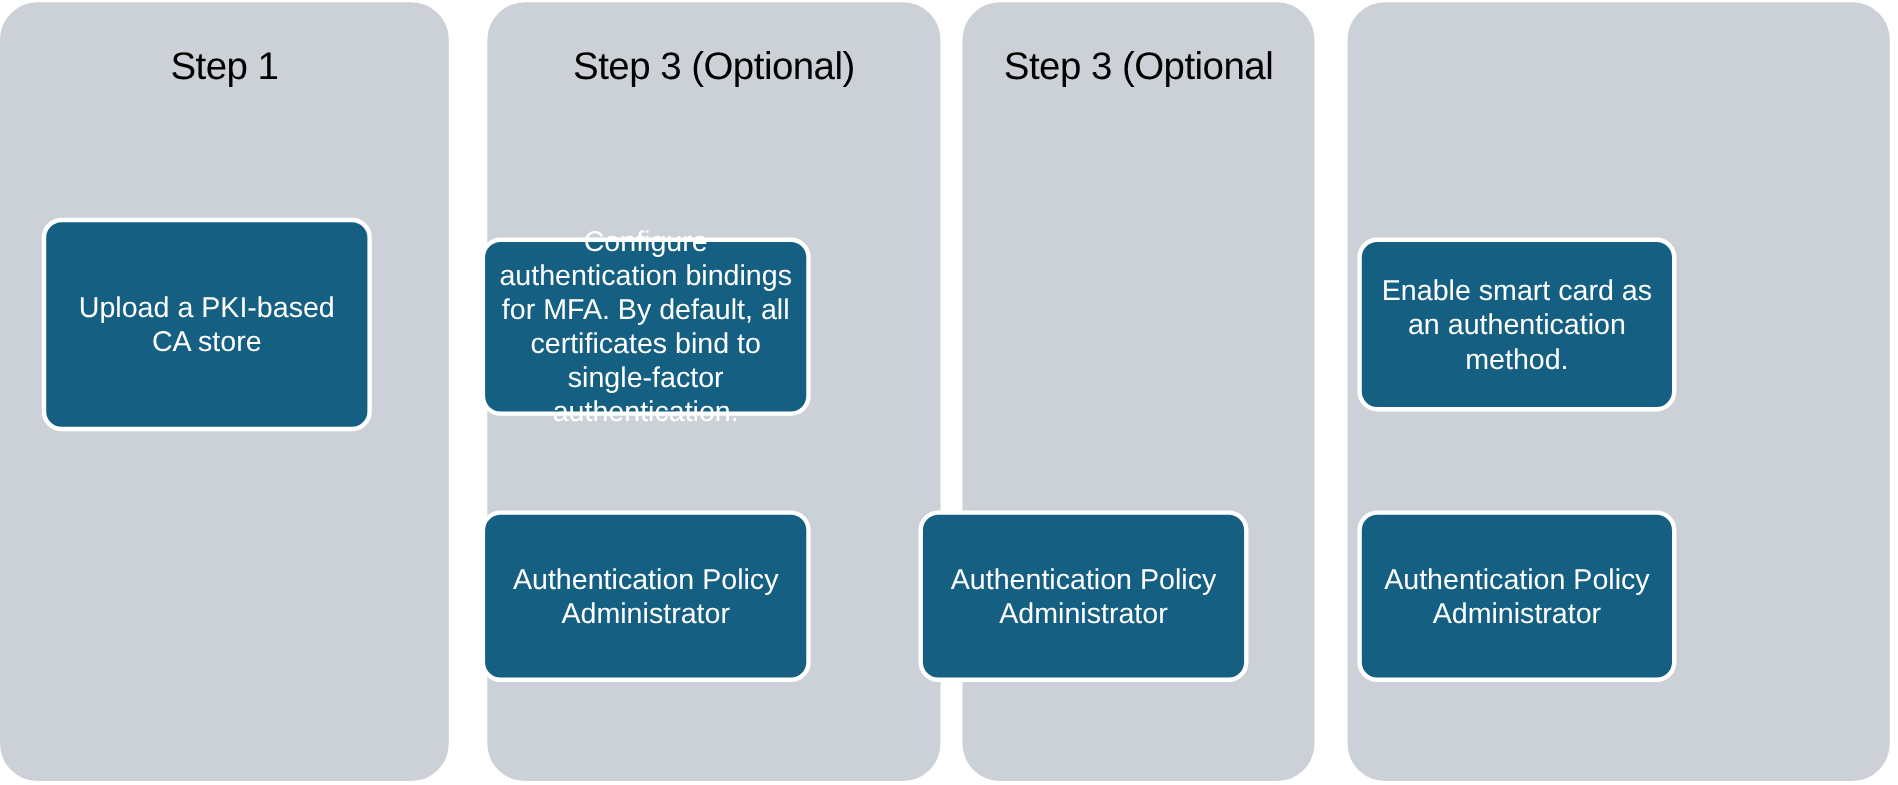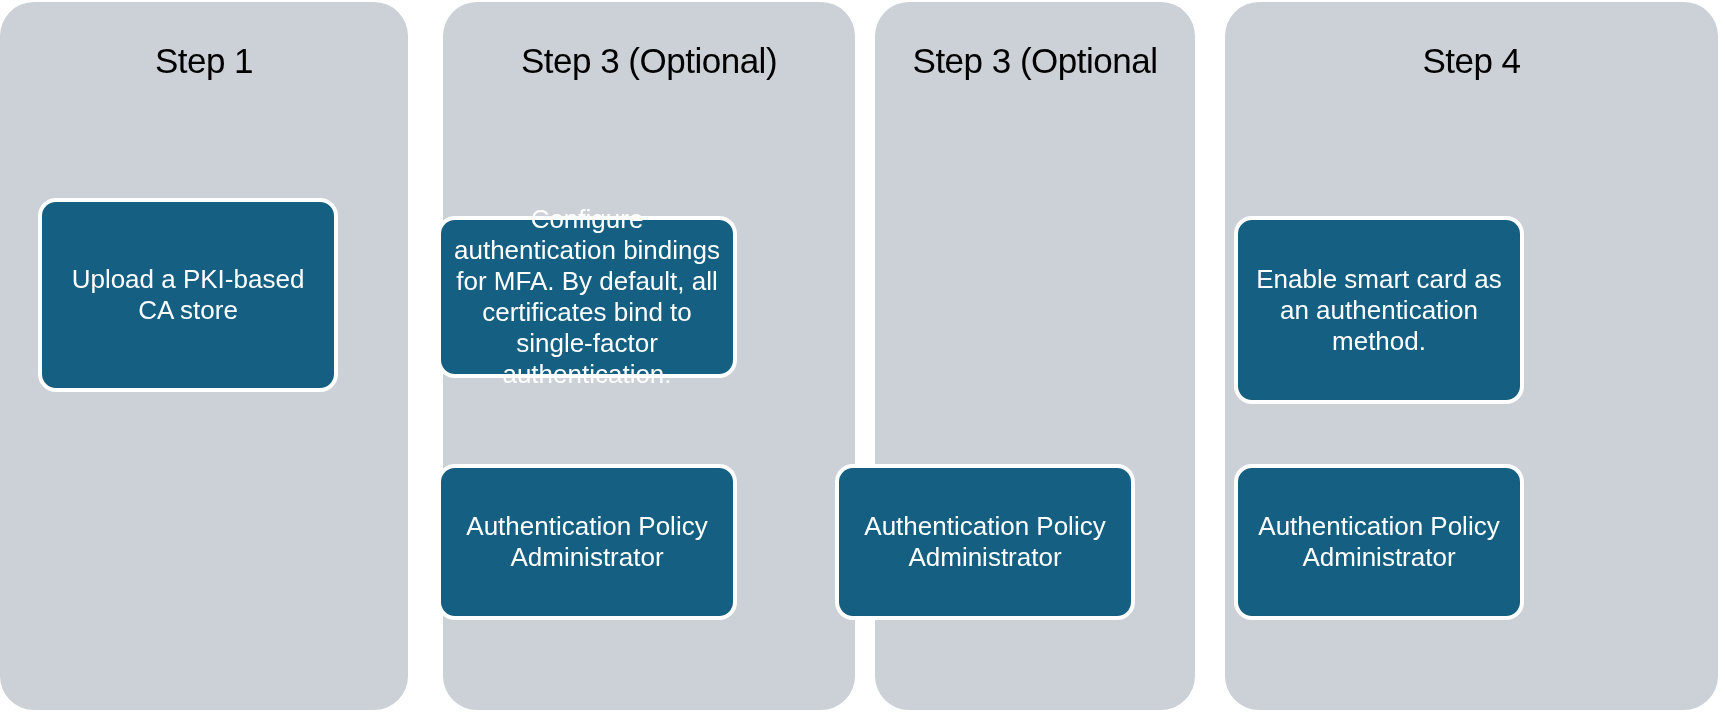--- a/index.html
+++ b/index.html
@@ -93,21 +93,21 @@
     top: 214px; height: 214px;
   }
   .panel-3 .box-bottom {
     left: -40px; width: 300px;
     top: 462px; height: 156px;
   }
 
   
   .panel-4 .box-top {
     left: 9px; width: 290px;
-    top: 214px; height: 188px;
+    top: 214px; height: 158px;
   }
   .panel-4 .box-bottom {
     left: 9px; width: 290px;
     top: 462px; height: 156px;
   }
 
   
   .panel-3 .step-title { text-indent: 0; }
 </style>
 </head>
@@ -125,18 +125,17 @@
     <div class="step-box box-top">Configure authentication bindings for MFA. By default, all certificates bind to single-factor authentication.</div>
     <div class="step-box box-bottom">Authentication Policy Administrator</div>
   </div>
 
   <div class="step-panel panel-3">
     <div class="step-title">Step 3 (Optional</div>
     <div class="step-box box-bottom">Authentication Policy Administrator</div>
   </div>
 
   <div class="step-panel panel-4">
-    <div class="step-title">Step 4</div>
     <div class="step-box box-top">Enable smart card as an authentication method.</div>
     <div class="step-box box-bottom">Authentication Policy Administrator</div>
   </div>
 
 </div>
 
 </body></html>

